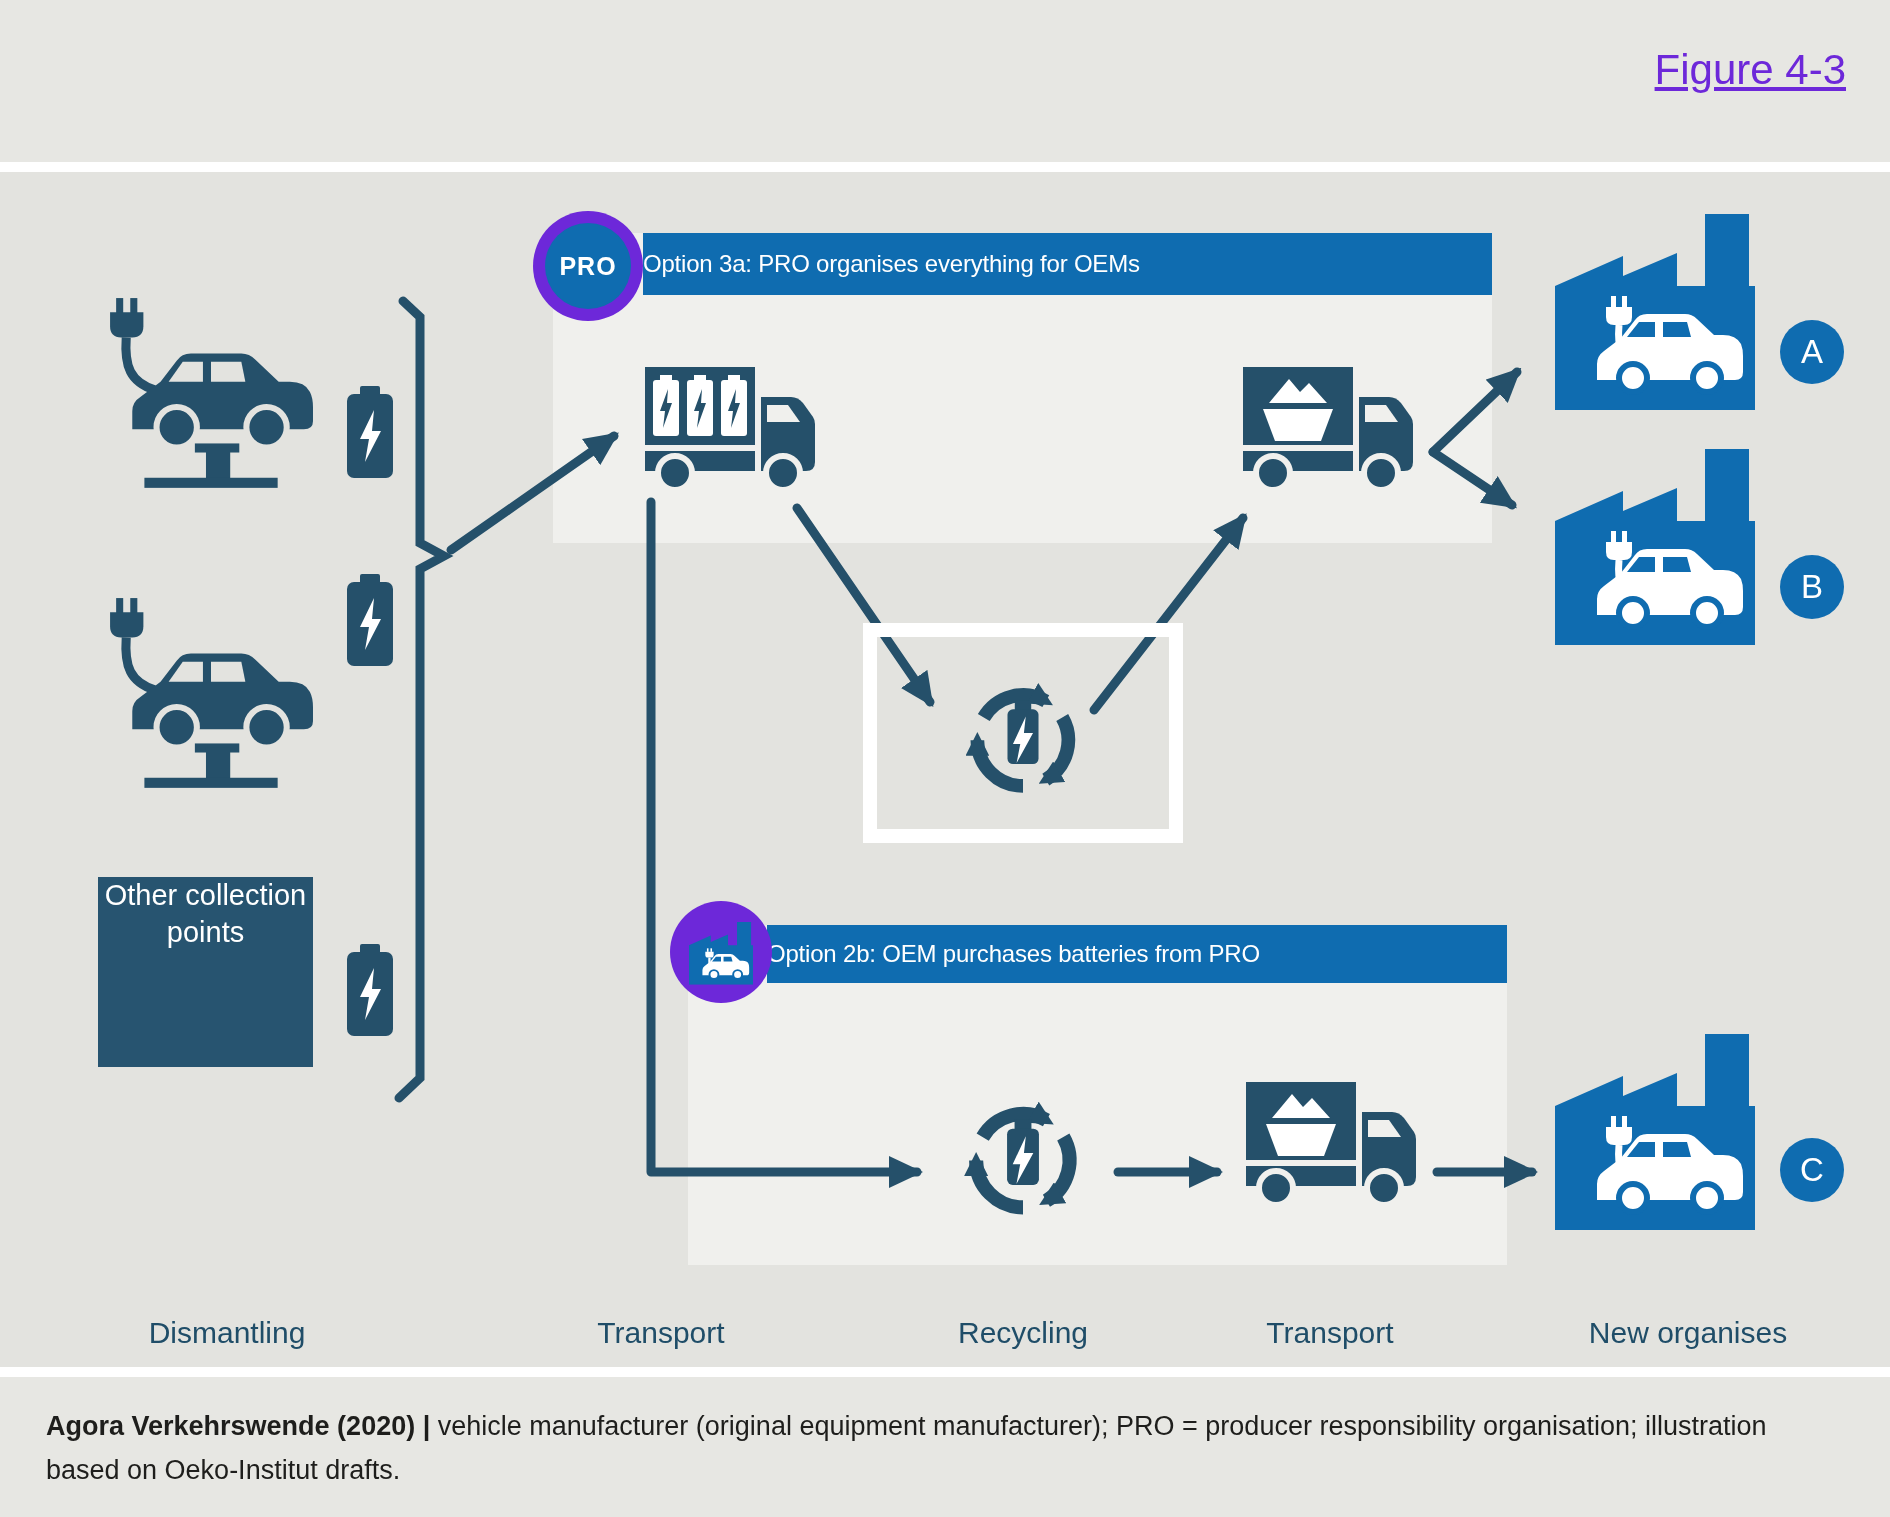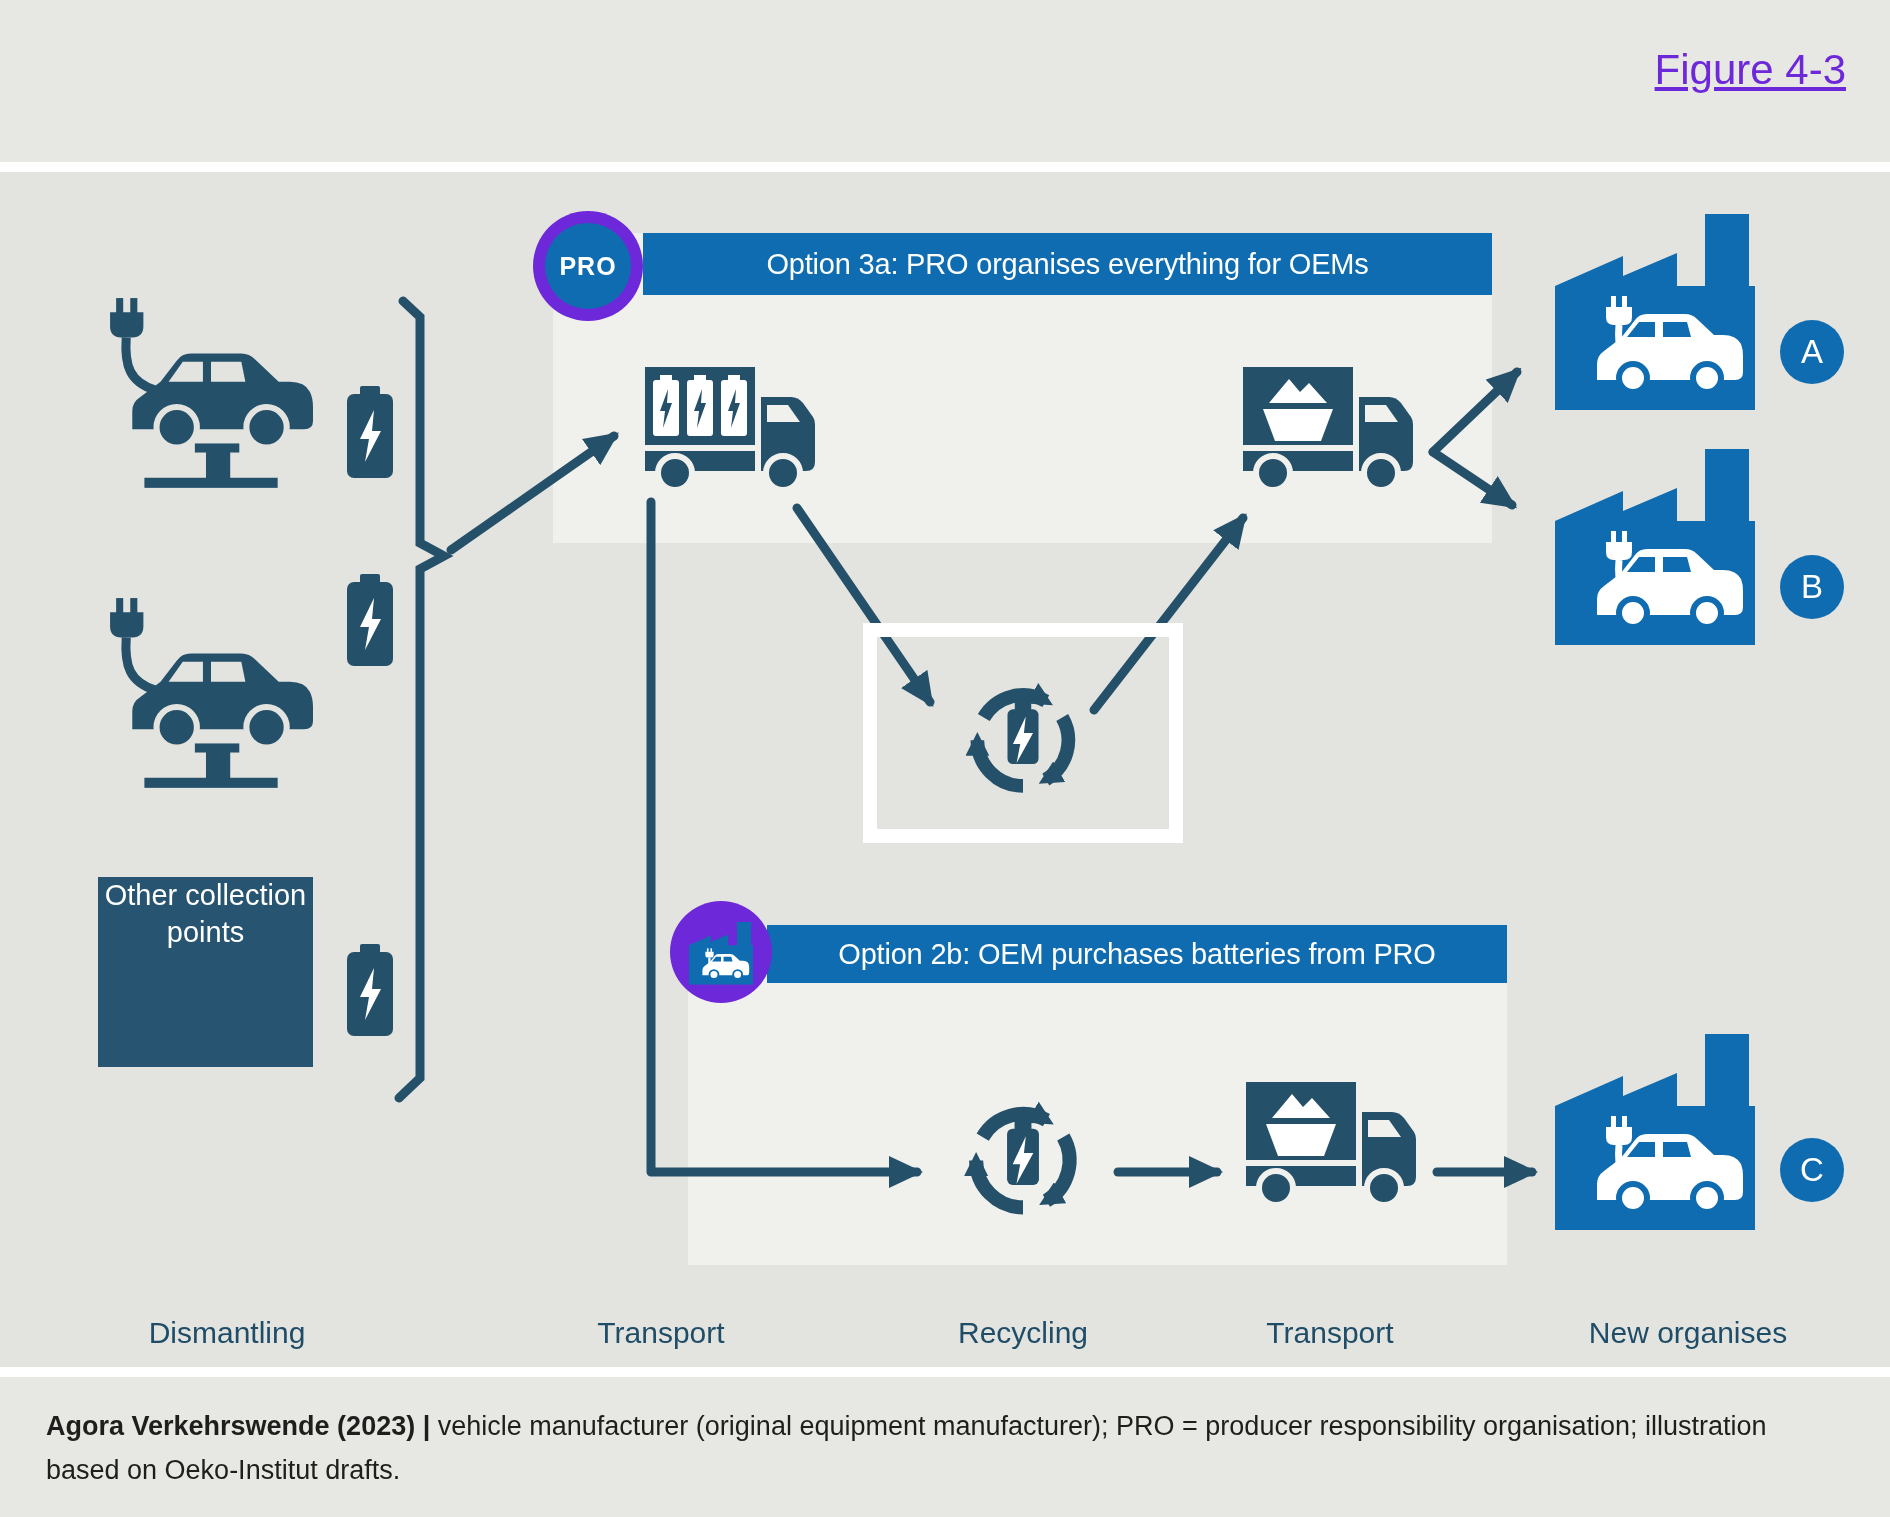--- a/index.html
+++ b/index.html
@@ -16,22 +16,22 @@
   #divider-bottom{top:1367px;}
 
   #title-block{left:46px;top:46px;width:1340px;color:#1e1e1c;
     font-size:31px;line-height:45px;letter-spacing:-0.3px;}
   #figure-label{right:44px;top:46px;color:#6d28d9;font-size:42px;text-align:right;text-decoration:underline;}
 
   .panel{background:#f0f0ed;}
   #panel-3a{left:553px;top:233px;width:939px;height:310px;}
   #panel-3b{left:688px;top:925px;width:819px;height:340px;}
 
-  .banner{background:#0f6cb0;color:#ffffff;display:flex;align-items:center;justify-content:center;
-    font-size:29px;letter-spacing:-0.2px;}
+  .banner{background:#0f6cb0;color:#ffffff;display:flex;align-items:center;justify-content:flex-start;
+    font-size:24px;letter-spacing:-0.2px;}
   #banner-3a{left:643px;top:233px;width:849px;height:62px;}
   #banner-3b{left:767px;top:925px;width:740px;height:58px;}
 
   .badge-outer{background:#6d28d9;border-radius:50%;display:flex;align-items:center;justify-content:center;}
   #pro-badge{left:533px;top:211px;width:110px;height:110px;}
   #pro-badge-inner{width:86px;height:86px;background:#0f6cb0;border-radius:50%;
     display:flex;align-items:center;justify-content:center;color:#fff;font-weight:bold;
     font-size:25px;letter-spacing:1px;}
   #oem-badge{left:670px;top:901px;width:102px;height:102px;}
 
@@ -255,14 +255,14 @@
   <span>C</span>
 </div>
 
 <div class="abs stage-label" style="left:227px">Dismantling</div>
 <div class="abs stage-label" style="left:661px">Transport</div>
 <div class="abs stage-label" style="left:1023px">Recycling</div>
 <div class="abs stage-label" style="left:1330px">Transport</div>
 <div class="abs stage-label" style="left:1688px">New organises</div>
 
 <div class="abs" id="footer-text">
-  <b>Agora Verkehrswende (2023) |</b><span> vehicle manufacturer (original equipment manufacturer); PRO = producer responsibility organisation; illustration based on Oeko-Institut drafts.</span>
+  <b>Agora Verkehrswende (2020) |</b><span> vehicle manufacturer (original equipment manufacturer); PRO = producer responsibility organisation; illustration based on Oeko-Institut drafts.</span>
 </div>
 
 </body></html>

